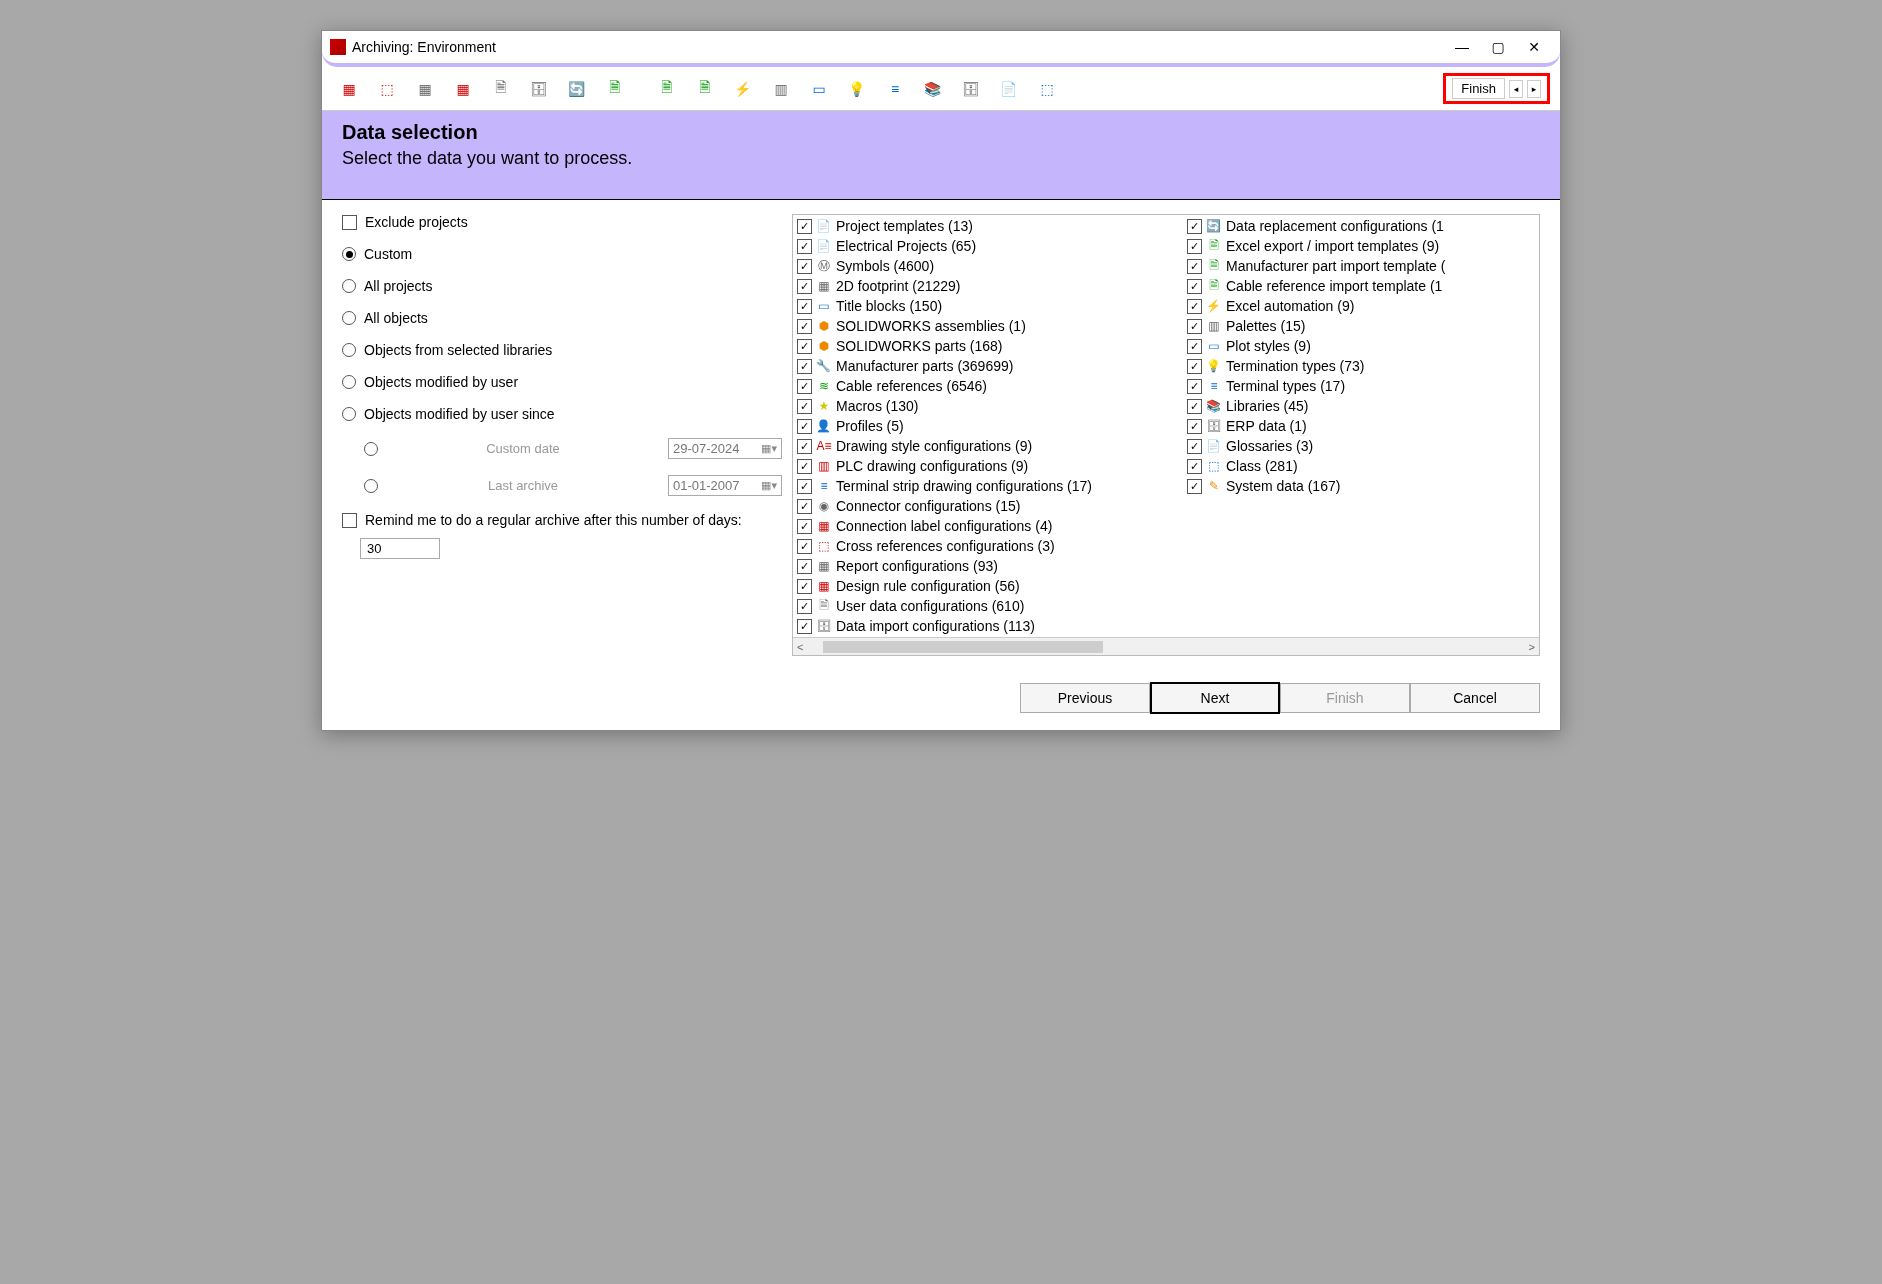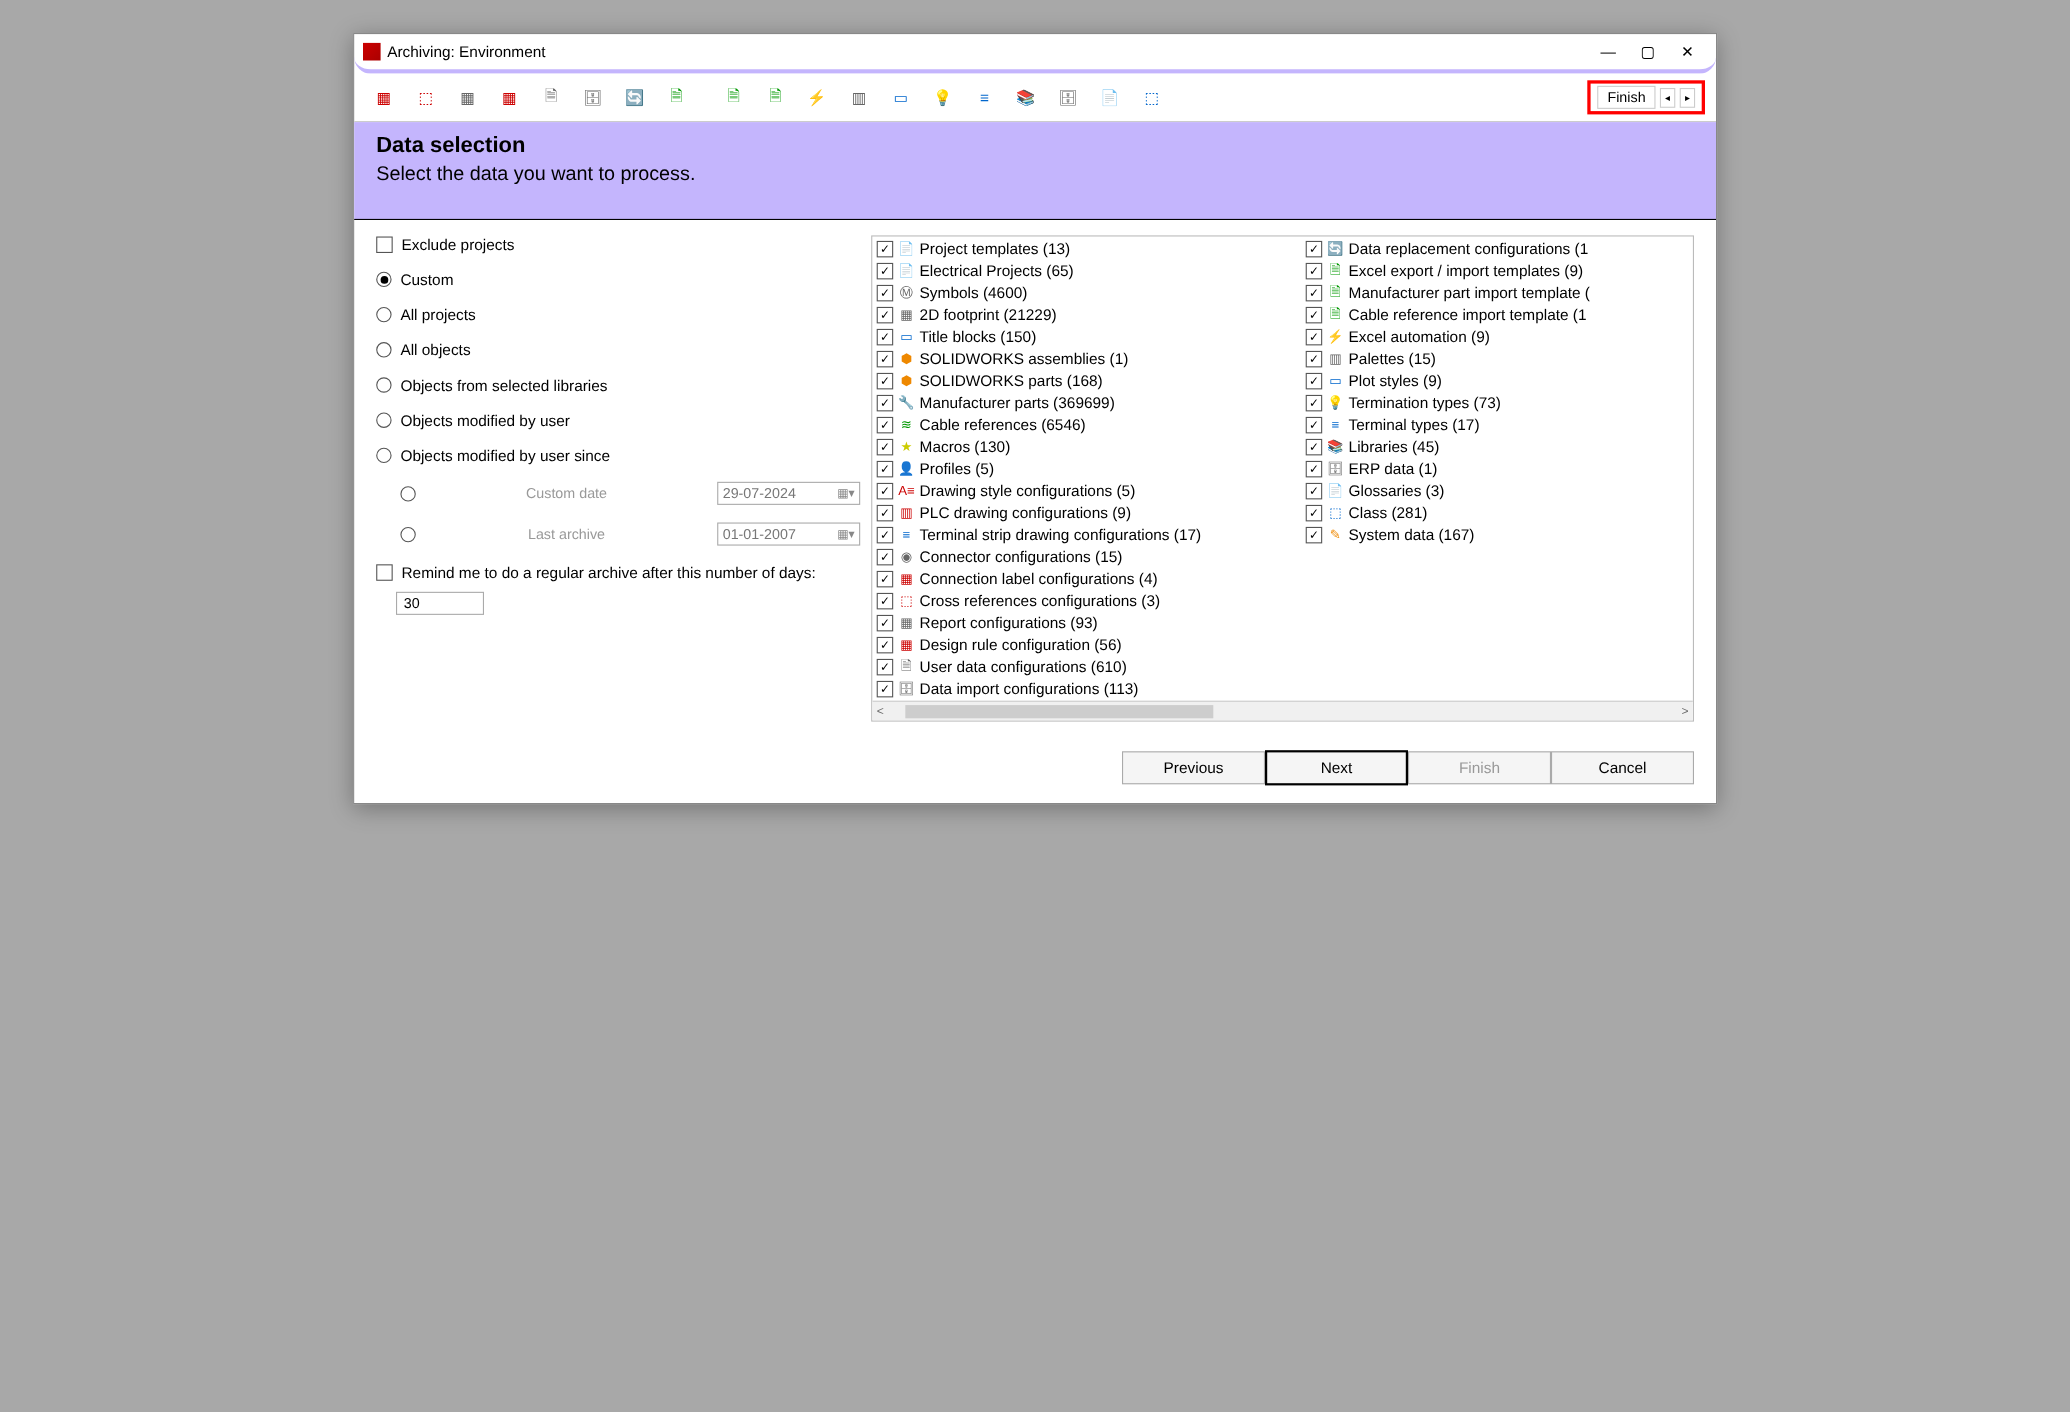--- a/index.html
+++ b/index.html
@@ -122,21 +122,21 @@
     background: #000;
     border-radius: 50%;
   }
   .sub-group { padding-left: 22px; display: flex; flex-direction: column; gap: 16px; text-align: center; }
   .disabled { color: #999; }
   .date-row {
     display: flex; align-items: center; gap: 10px;
   }
   .date-row .lbl { flex: 1; }
   .date-input {
-    width: 130px;
+    width: 114px;
     border: 1px solid #aaa;
     padding: 2px 4px;
     display: flex; align-items: center; justify-content: space-between;
     font-size: 13px;
     color: #777;
   }
   .date-input .cal-icon { font-size: 11px; color: #888; }
   .num-input {
     width: 80px;
     border: 1px solid #aaa;
@@ -386,21 +386,21 @@
               <span>Macros (130)</span>
             </div>
             <div class="tree-item">
               <span class="check-box checked"></span>
               <span class="item-icon ic-gray">👤</span>
               <span>Profiles (5)</span>
             </div>
             <div class="tree-item">
               <span class="check-box checked"></span>
               <span class="item-icon ic-red">A≡</span>
-              <span>Drawing style configurations (5)</span>
+              <span>Drawing style configurations (9)</span>
             </div>
             <div class="tree-item">
               <span class="check-box checked"></span>
               <span class="item-icon ic-red">▥</span>
               <span>PLC drawing configurations (9)</span>
             </div>
             <div class="tree-item">
               <span class="check-box checked"></span>
               <span class="item-icon ic-blue">≡</span>
               <span>Terminal strip drawing configurations (17)</span>

